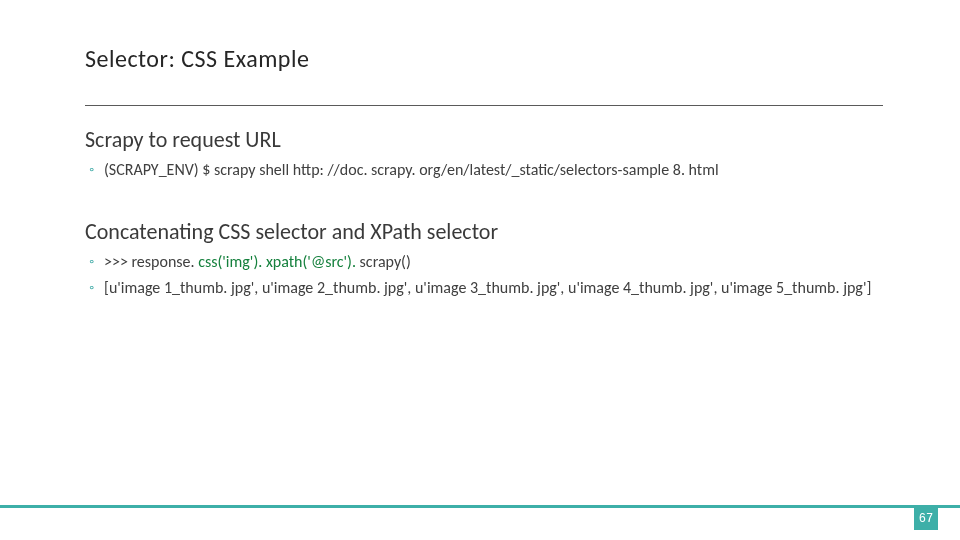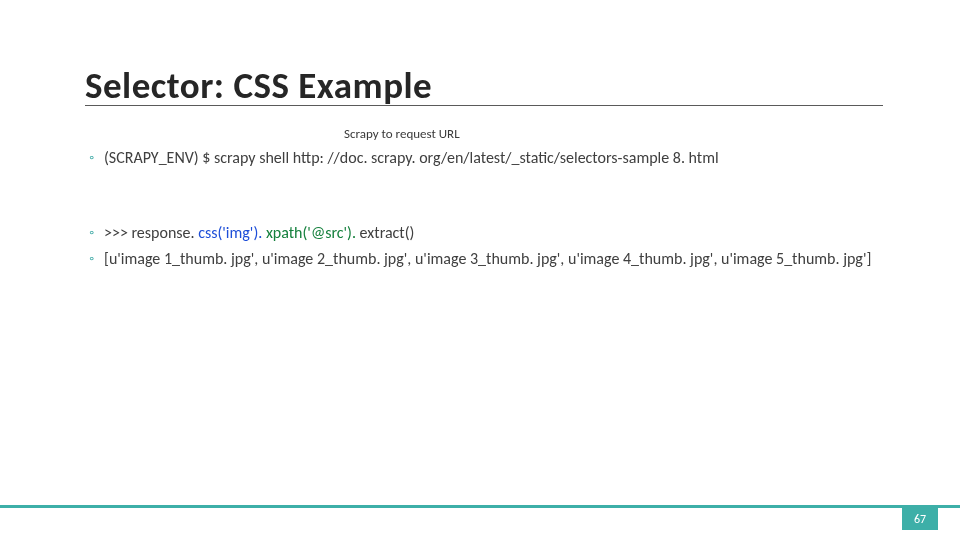--- a/index.html
+++ b/index.html
@@ -14,108 +14,109 @@
   }
   .slide {
     width: 960px;
     height: 540px;
     position: relative;
     box-sizing: border-box;
   }
   .title {
     position: absolute;
     left: 85px;
-    top: 63px;
-    font-size: 37px;
-    font-weight: 700;
+    top: 44px;
+    font-size: 24px;
+    font-weight: 400;
     color: #262626;
     letter-spacing: 0.5px;
   }
   .title-rule {
     position: absolute;
     left: 85px;
     top: 105px;
     width: 798px;
     height: 1px;
     background: #5a5a5a;
   }
   .section {
     position: absolute;
     left: 85px;
   }
   .section.s1 { top: 126px; }
   .section.s2 { top: 218px; }
   .section-heading {
-    font-size: 13px;
+    font-size: 22px;
     font-weight: 400;
     color: #3a3a3a;
     margin-bottom: 6px;
-    text-align: center;
   }
   .bullet {
     display: flex;
     align-items: flex-start;
     font-size: 16px;
     color: #404040;
     line-height: 1.35;
     margin-top: 4px;
     max-width: 800px;
   }
   .bullet .m {
     color: #3faaa6;
     margin: 0 10px 0 4px;
     font-size: 14px;
     line-height: 1.6;
   }
-  .code-css   { color: #1d4ed8; }
+  .code-css   { color: #15803d; }
   .code-xpath { color: #15803d; }
   .footer {
     position: absolute;
     left: 0;
     bottom: 10px;
     width: 100%;
     height: 22px;
     border-top: 3px solid #3dafa8;
   }
   .page-badge {
     position: absolute;
     right: 22px;
     bottom: 10px;
-    width: 36px;
+    width: 24px;
     height: 22px;
     background: #3dafa8;
     color: #ffffff;
     font-size: 12px;
     display: flex;
     align-items: center;
     justify-content: center;
+    font-family: Liberation Mono, monospace;
   }
 </style>
 </head>
 <body>
 
 <div class="slide">
 
   <div class="title">Selector: CSS Example</div>
   <div class="title-rule"></div>
 
   <div class="section s1">
     <div class="section-heading">Scrapy to request URL</div>
     <div class="bullet">
       <span class="m">◦</span>
       <span>(SCRAPY_ENV) $ scrapy shell http: //doc. scrapy. org/en/latest/_static/selectors-sample 8. html</span>
     </div>
   </div>
 
   <div class="section s2">
+    <div class="section-heading">Concatenating  CSS selector and XPath selector</div>
 
     <div class="bullet">
       <span class="m">◦</span>
       <span>
-        <span>&gt;&gt;&gt; response. </span><span class="code-css">css('img'). </span><span class="code-xpath">xpath('@src'). </span><span>extract()</span>
+        <span>&gt;&gt;&gt; response. </span><span class="code-css">css('img'). </span><span class="code-xpath">xpath('@src'). </span><span>scrapy()</span>
       </span>
     </div>
 
     <div class="bullet">
       <span class="m">◦</span>
       <span>[u'image 1_thumb. jpg', u'image 2_thumb. jpg', u'image 3_thumb. jpg', u'image 4_thumb. jpg', u'image 5_thumb. jpg']</span>
     </div>
   </div>
 
   <div class="footer"></div>

